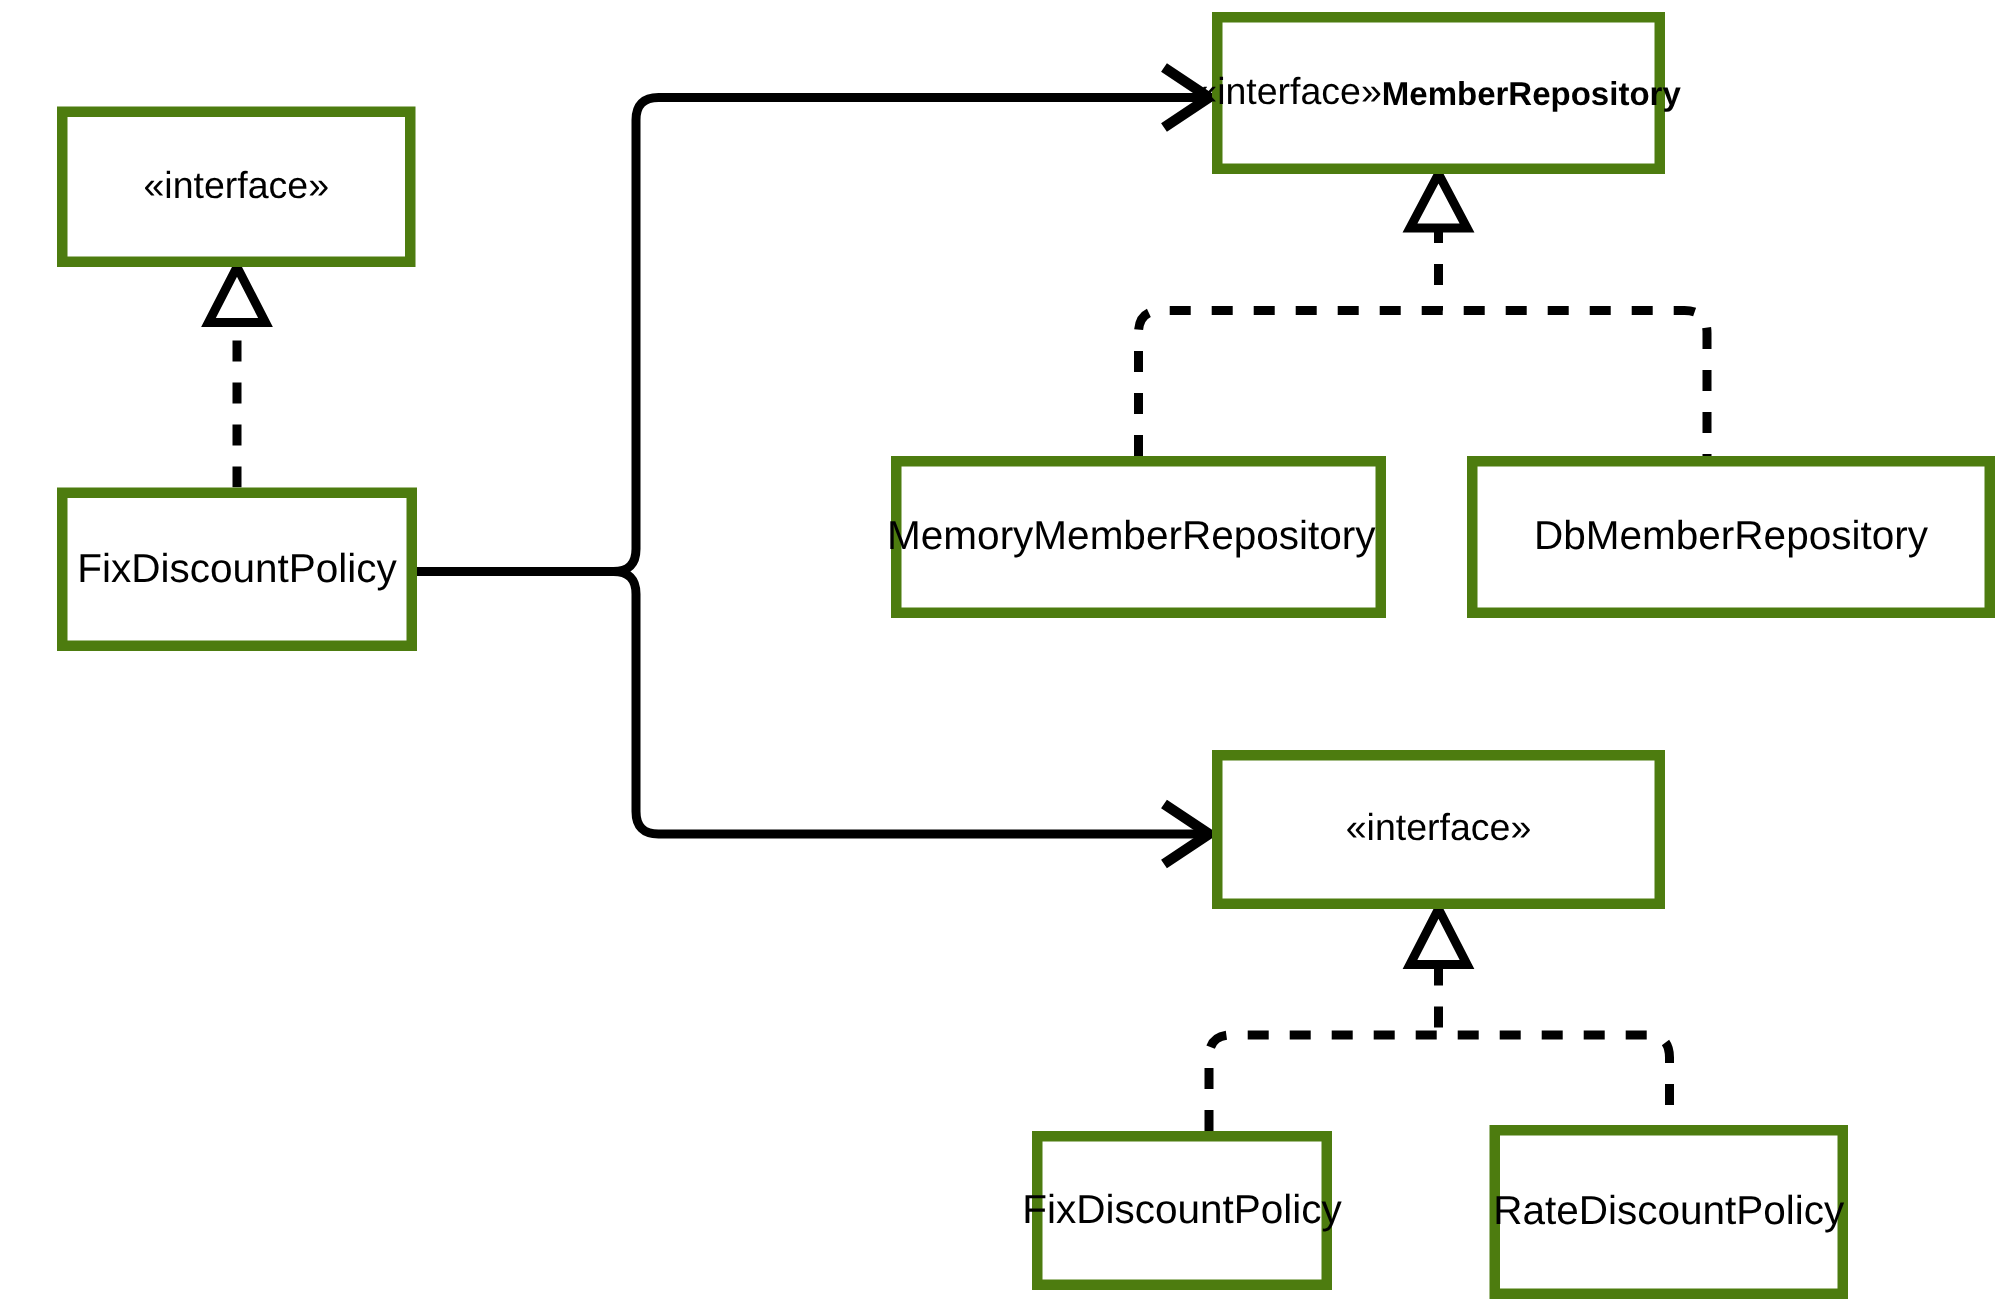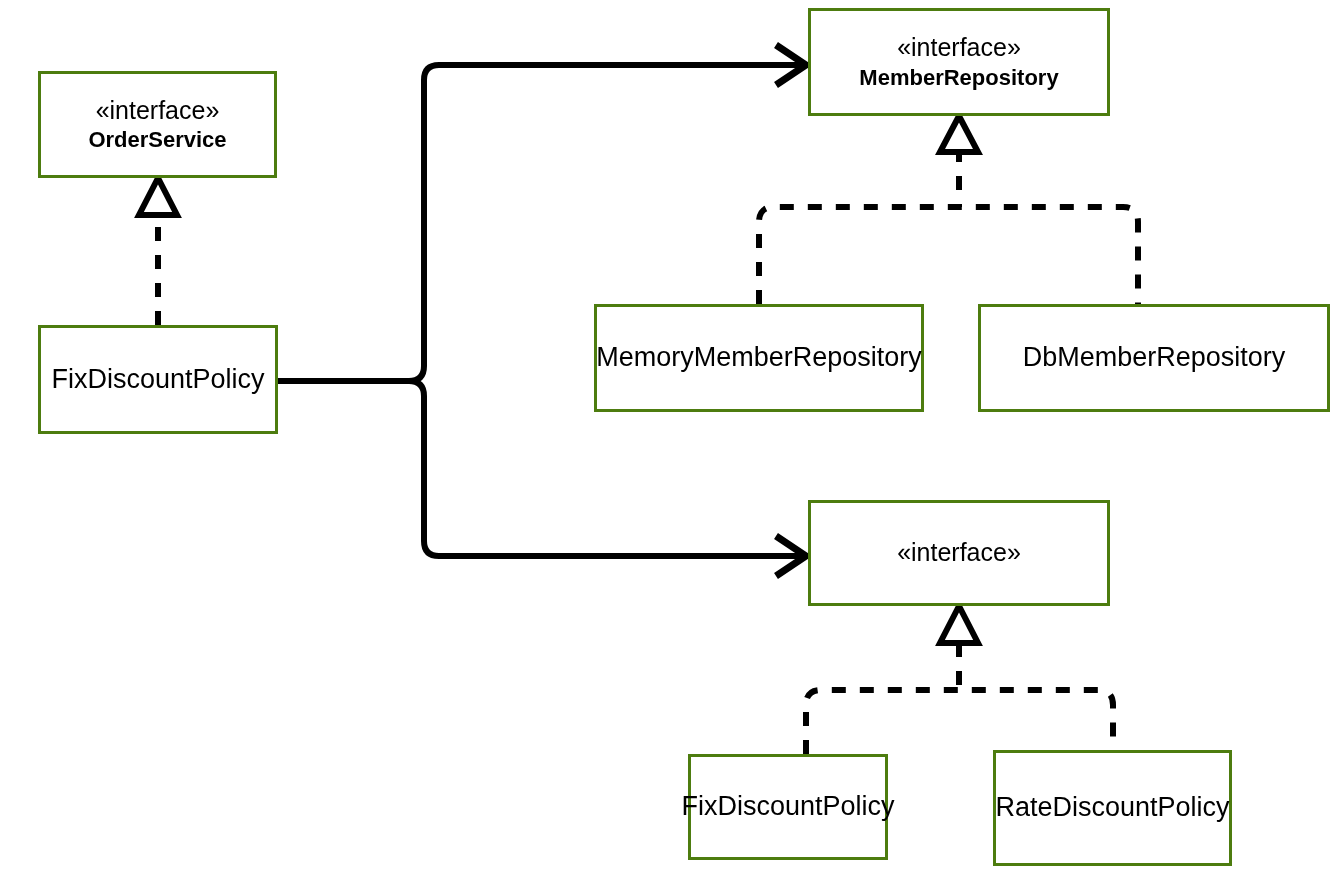--- a/index.html
+++ b/index.html
@@ -23,23 +23,22 @@
     left: 0;
     top: 0;
     width: 1332px;
     height: 876px;
     pointer-events: none;
   }
   .uml-class {
     position: absolute;
     box-sizing: border-box;
     background: #ffffff;
-    border: 3px solid #4d7c0f;
+    border: 7px solid #4d7c0f;
     display: flex;
-    flex-direction: column;
     align-items: center;
     justify-content: center;
     text-align: center;
     line-height: 1.18;
     color: #000000;
   }
   .stereotype {
     font-size: 25px;
     font-weight: 400;
     letter-spacing: 0px;
@@ -92,33 +91,32 @@
     
     <g>
       <line x1="959" y1="643" x2="959" y2="690" stroke="#000000" stroke-width="6" stroke-dasharray="14 14"></line>
       <path d="M 806 754 L 806 705 Q 806 690 821 690 L 1098 690 Q 1113 690 1113 705 L 1113 752" fill="none" stroke="#000000" stroke-width="6" stroke-dasharray="14 14"></path>
       <polygon points="959,606 940,643 978,643" fill="#ffffff" stroke="#000000" stroke-width="6" stroke-linejoin="miter"></polygon>
     </g>
   </svg>
 
   <div class="uml-class" style="left:38px; top:71px; width:239px; height:107px;">
     <div class="stereotype">«interface»</div>
-    <div class="iface-name">OrderService</div>
   </div>
 
   <div class="uml-class" style="left:38px; top:325px; width:240px; height:109px;">
     <div class="class-name">FixDiscountPolicy</div>
   </div>
 
   <div class="uml-class" style="left:808px; top:8px; width:302px; height:108px;">
     <div class="stereotype">«interface»</div>
     <div class="iface-name">MemberRepository</div>
   </div>
 
-  <div class="uml-class" style="left:594px; top:304px; width:330px; height:108px;">
+  <div class="uml-class" style="left:594px; top:304px; width:330px; height:108px;justify-content:flex-end;">
     <div class="class-name">MemoryMemberRepository</div>
   </div>
 
   <div class="uml-class" style="left:978px; top:304px; width:352px; height:108px;">
     <div class="class-name">DbMemberRepository</div>
   </div>
 
   <div class="uml-class" style="left:808px; top:500px; width:302px; height:106px;">
     <div class="stereotype">«interface»</div>
   </div>

